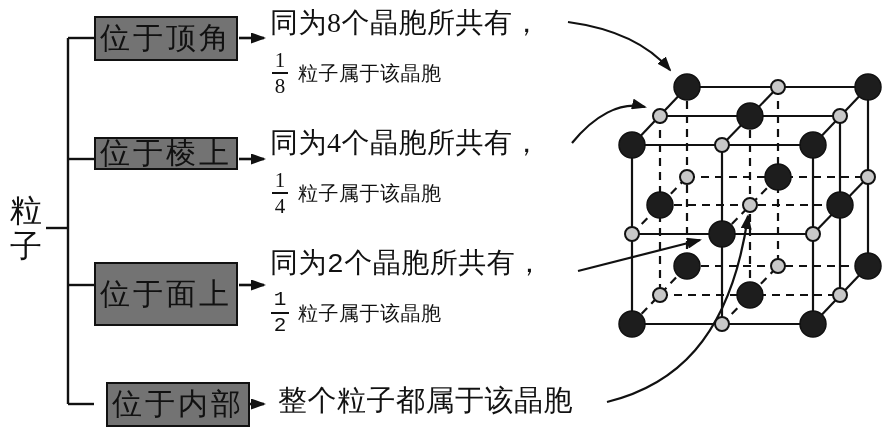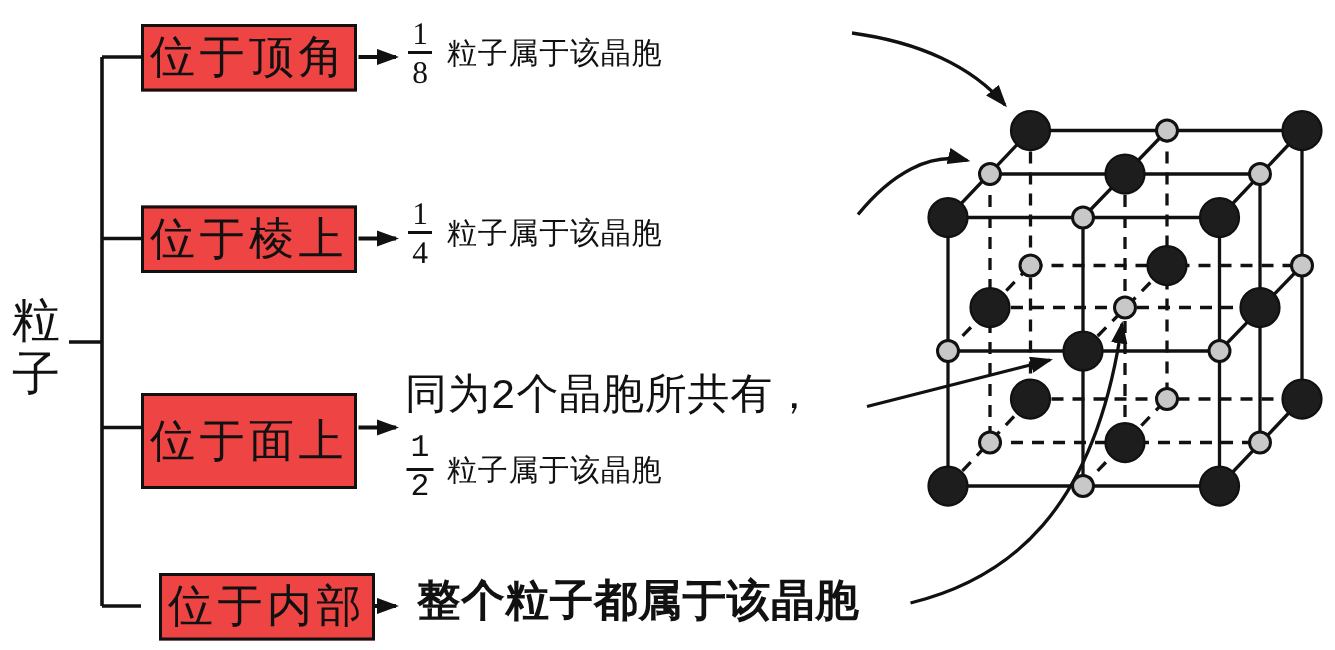--- a/index.html
+++ b/index.html
@@ -2,43 +2,43 @@
 <html><head>
 <meta charset="utf-8">
 <style>
   html,body{margin:0;padding:0;background:#fff;}
   #canvas{
     position:relative;width:890px;height:433px;background:#fff;overflow:hidden;
     font-family:"Liberation Serif","DejaVu Serif",serif;color:#111;
   }
   #diagram-svg{position:absolute;left:0;top:0;}
   .node-box{
-    position:absolute;left:94px;width:144px;border:2.5px solid #111;background:#ef4444;
+    position:absolute;left:94px;width:144px;border:2.5px solid #111;background:#737373;
     display:flex;align-items:center;justify-content:center;
     font-size:30px;letter-spacing:3px;box-sizing:border-box;
   }
   #box-corner{top:16px;height:45px;}
-  #box-edge{top:137px;height:45px;}
+  #box-edge{top:137px;height:33px;}
   #box-face{top:262px;height:64px;}
   #box-interior{top:382px;height:45px;margin-left:12px;}
   .root-label{
     position:absolute;left:8px;top:195px;width:36px;
-    font-size:32px;line-height:36px;text-align:left;word-break:break-all;
+    font-size:32px;line-height:36px;text-align:center;word-break:break-all;font-family:Liberation Mono, monospace;
   }
   .desc{position:absolute;left:270px;width:330px;}
   #desc-1{top:4px;}
   #desc-2{top:124px;}
   #desc-3{top:244px;font-family:Liberation Mono, monospace;}
   .desc-line1{font-size:28px;white-space:nowrap;letter-spacing:0.5px;}
   .desc-line2{display:flex;align-items:center;gap:8px;margin-top:5px;height:52px;}
   .desc-line2 .txt{font-size:20px;white-space:nowrap;letter-spacing:0.5px;}
   .frac{display:inline-flex;flex-direction:column;align-items:center;font-size:21px;line-height:22px;min-width:20px;}
   .frac .num{border-bottom:2px solid #111;padding:0 3px 1px 3px;}
   .frac .den{padding-top:1px;}
-  #desc-4{position:absolute;left:278px;top:381px;font-size:29px;white-space:nowrap;letter-spacing:0.5px;font-weight:bold;}
+  #desc-4{position:absolute;left:278px;top:381px;font-size:29px;white-space:nowrap;letter-spacing:0.5px;}
 </style>
 </head>
 <body>
 
 <div id="canvas">
 
   <svg id="diagram-svg" width="890" height="433" viewBox="0 0 890 433">
     <defs>
       <marker id="ah" markerUnits="userSpaceOnUse" markerWidth="15" markerHeight="11" refX="13" refY="5.5" orient="auto">
         <path d="M0,0 L15,5.5 L0,11 Z" fill="#111"></path>
@@ -135,30 +135,32 @@
     <span>位于棱上</span>
   </div>
   <div class="node-box" id="box-face">
     <span>位于面上</span>
   </div>
   <div class="node-box" id="box-interior">
     <span>位于内部</span>
   </div>
 
   <div class="desc" id="desc-1">
+    <div class="desc-line1">同为8个晶胞所共有，</div>
     <div class="desc-line2">
       <span class="frac">
         <span class="num">1</span>
         <span class="den">8</span>
       </span>
       <span class="txt">粒子属于该晶胞</span>
     </div>
   </div>
 
   <div class="desc" id="desc-2">
+    <div class="desc-line1">同为4个晶胞所共有，</div>
     <div class="desc-line2">
       <span class="frac">
         <span class="num">1</span>
         <span class="den">4</span>
       </span>
       <span class="txt">粒子属于该晶胞</span>
     </div>
   </div>
 
   <div class="desc" id="desc-3">

